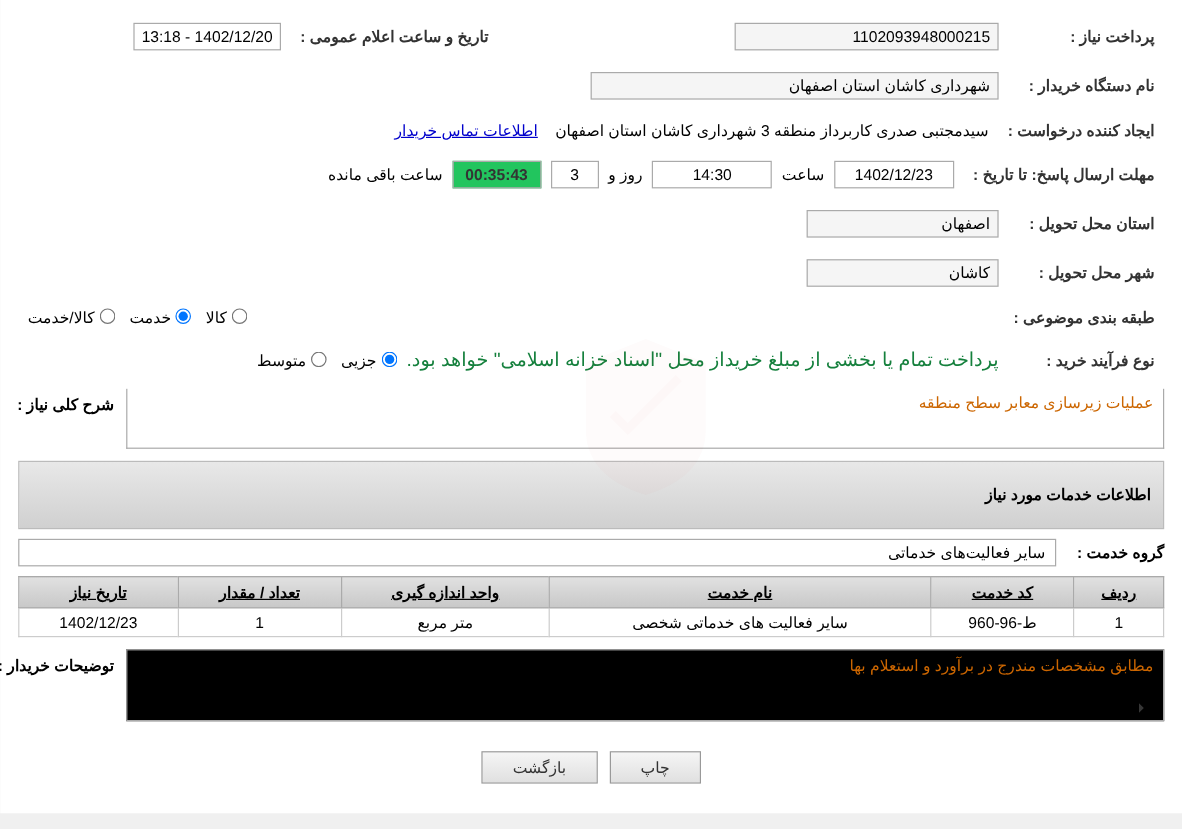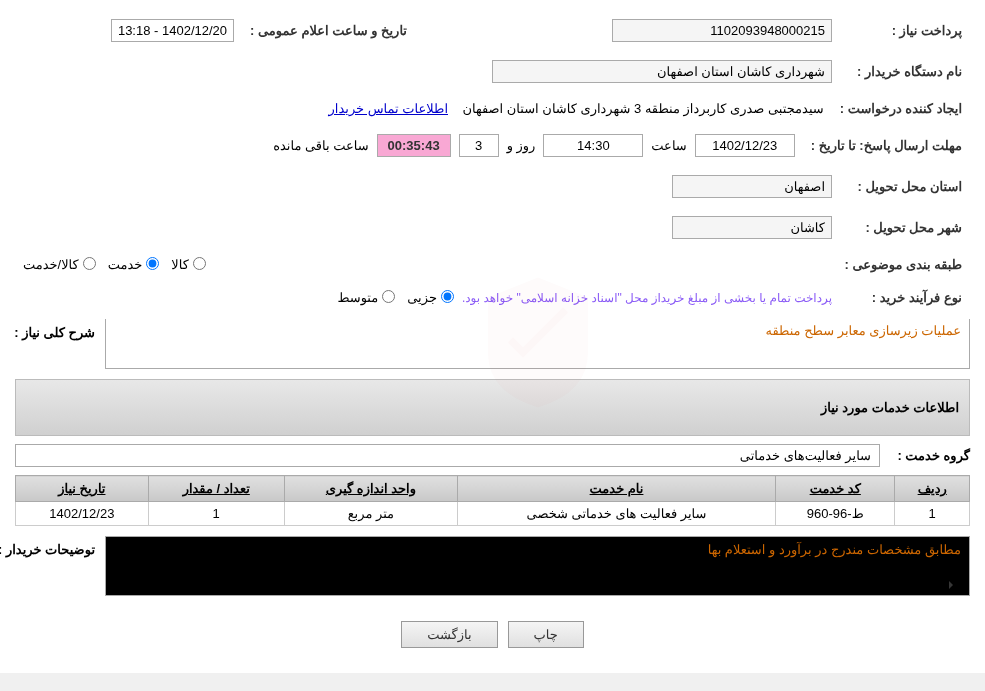--- a/index.html
+++ b/index.html
@@ -78,21 +78,21 @@
     .deadline-box {
       border: 1px solid #aaa;
       padding: 3px 6px;
       background: #fff;
       min-width: 100px;
       text-align: center;
     }
     .countdown-box {
       border: 1px solid #aaa;
       padding: 3px 10px;
-      background: #f9a8d4;
+      background: #22c55e;
       font-weight: bold;
       color: #333;
     }
     .radio-group {
       display: flex;
       gap: 12px;
       align-items: center;
       flex-direction: row-reverse;
     }
     .radio-label {
@@ -228,22 +228,22 @@
     }
     .date-box {
       border: 1px solid #aaa;
       padding: 3px 6px;
       background: #fff;
       font-size: 13px;
       min-width: 120px;
       text-align: center;
     }
     .note-text {
-      color: #8b5cf6;
-      font-size: 12px;
+      color: #15803d;
+      font-size: 16px;
     }
   </style>
 </head>
 <body>
 
 <div class="page-wrapper">
 
 
   <div class="content-area">
 

